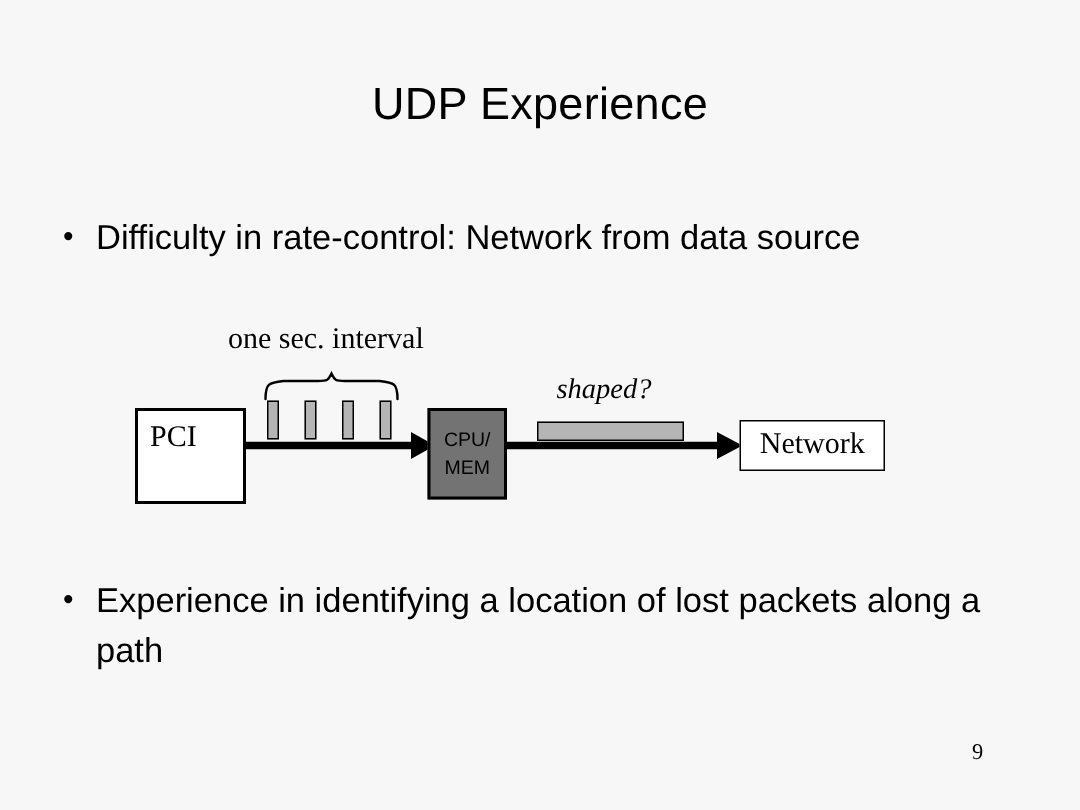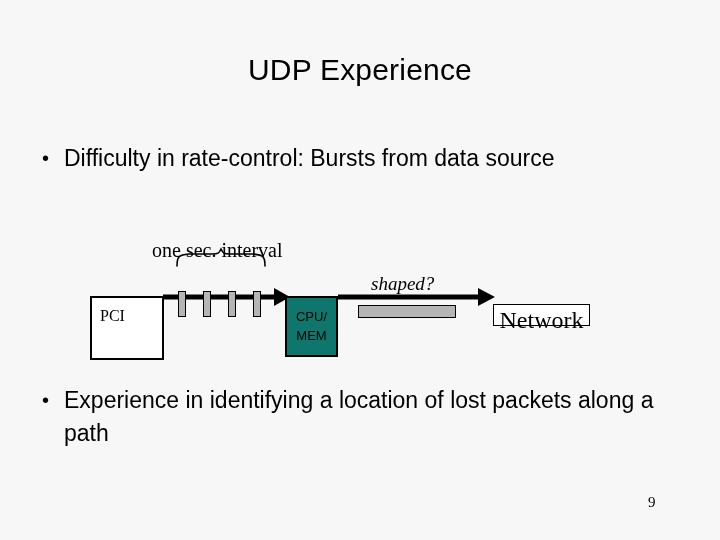--- a/index.html
+++ b/index.html
@@ -69,59 +69,59 @@
 
   
   #diagram {
     position: absolute;
     left: 0;
     top: 0;
     width: 720px;
     height: 540px;
     pointer-events: none;
   }
-  .diag-el { position: absolute; margin-top: 24px; }
+  .diag-el { position: absolute; }
 
   
   .box {
     box-sizing: border-box;
     border: 2px solid #000000;
     font-family: "Liberation Serif", serif;
     color: #000000;
     background: #ffffff;
   }
   #pci-board-box {
     left: 90px;
     top: 272px;
     width: 74px;
     height: 64px;
     padding: 4px 0 0 8px;
-    font-size: 16px;
+    font-size: 20px;
     line-height: 27px;
     text-align: left;
   }
   #cpu-mem-box {
     left: 285px;
     top: 272px;
     width: 53px;
     height: 61px;
-    background: #0f766e;
+    background: #737373;
     font-family: "Liberation Sans", sans-serif;
     font-size: 13px;
     line-height: 19px;
     text-align: center;
     padding-top: 9px;
     box-sizing: border-box;
   }
   #network-box {
     left: 493px;
     top: 280px;
     width: 97px;
-    height: 22px;
-    font-size: 24px;
+    height: 34px;
+    font-size: 20px;
     line-height: 30px;
     text-align: center;
     border-width: 1.5px;
   }
 
   
   .serif-label {
     font-family: "Liberation Serif", serif;
     color: #000000;
     white-space: nowrap;
@@ -177,21 +177,21 @@
 </style>
 </head>
 <body>
 
 <div id="slide">
 
   <div id="slide-title">UDP Experience</div>
 
   <div class="bullet" id="bullet-1">
     <span class="bullet-dot">•</span>
-    <span class="bullet-text">Difficulty in rate-control: Bursts from data source</span>
+    <span class="bullet-text">Difficulty in rate-control: Network from data source</span>
   </div>
 
   <div id="diagram">
 
     <svg id="diagram-svg" width="720" height="540" viewBox="0 0 720 540">
 
       <path d="M 177 266 C 177 256 179 255 189 254 L 212 254 C 219 254 219 253 221 249 C 223 253 223 254 230 254 L 253 254 C 263 255 265 256 265 266" fill="none" stroke="#000000" stroke-width="1.6" stroke-linecap="round"></path>
 
       <line x1="163" y1="297" x2="274" y2="297" stroke="#000000" stroke-width="5"></line>
       <polygon points="274,288 290,297 274,306" fill="#000000"></polygon>

